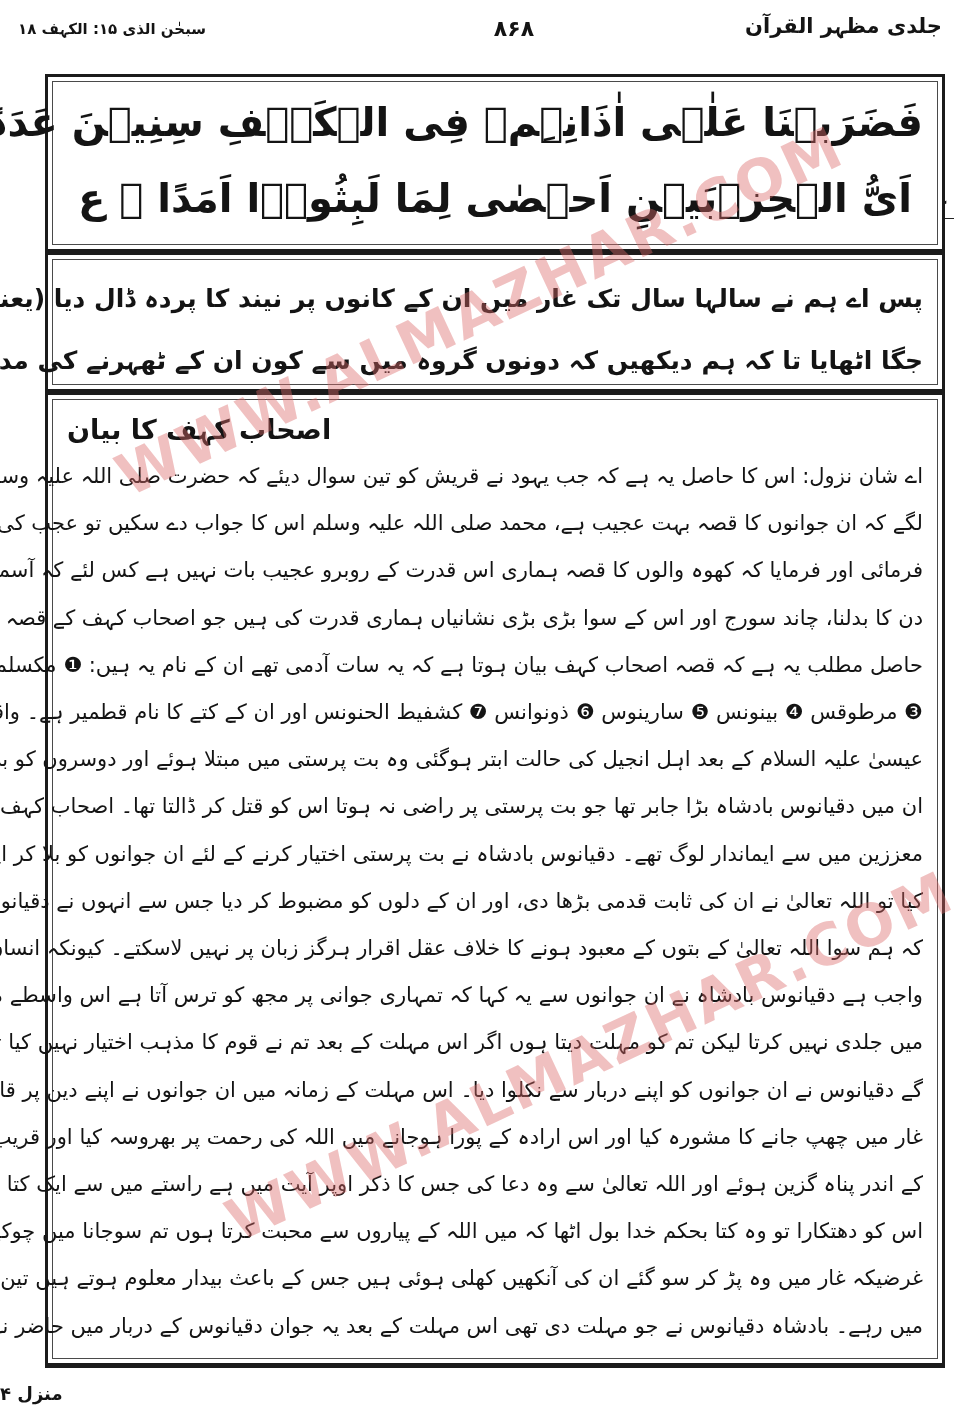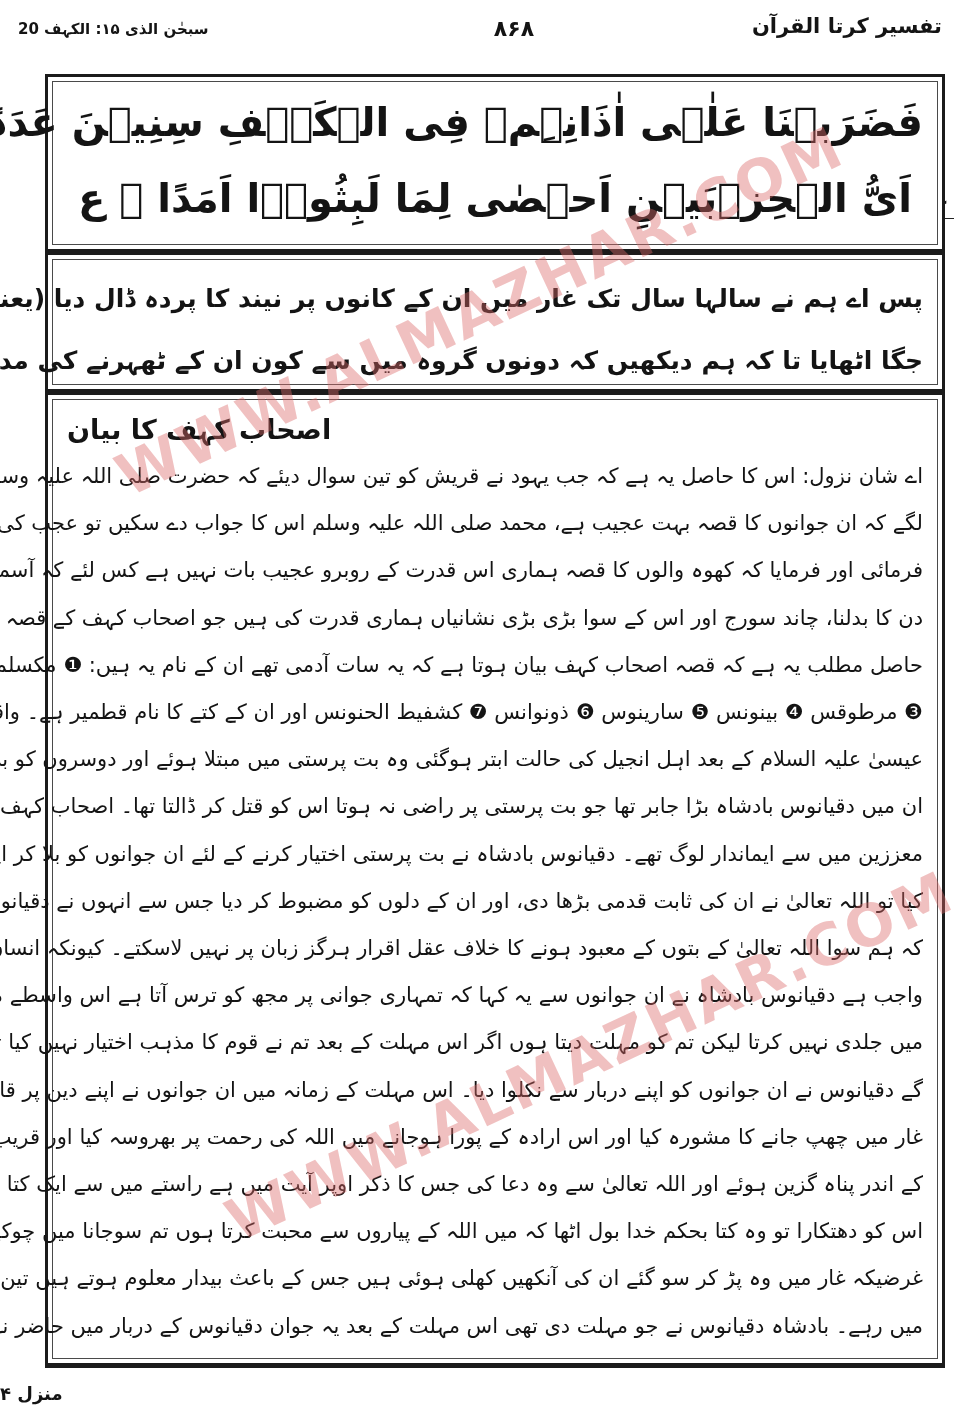--- a/index.html
+++ b/index.html
@@ -53,23 +53,23 @@
     pointer-events:none; white-space:nowrap; z-index:5; }
   #wm1 { left:120px; top:445px; }
   #wm2 { left:230px; top:1190px; }
 </style>
 </head>
 <body>
 
 <div id="page">
 
   <div class="header">
-    <span class="hdr-right">تفسیر کرتا القرآن</span>
+    <span class="hdr-right">جلدی مظہر القرآن</span>
     <span class="hdr-center">۸۶۸</span>
-    <span class="hdr-left">سبحٰن الذی ۱۵: الکہف 20</span>
+    <span class="hdr-left">سبحٰن الذی ۱۵: الکہف ۱۸</span>
   </div>
 
   <div class="watermark" id="wm1">WWW.ALMAZHAR.COM</div>
   <div class="watermark" id="wm2">WWW.ALMAZHAR.COM</div>
 
   <div class="ruku-marker">
     <span class="ain">ع</span>
     <span class="num-top">۱۲</span>
     <span class="num-bottom">۱۳</span>
   </div>

